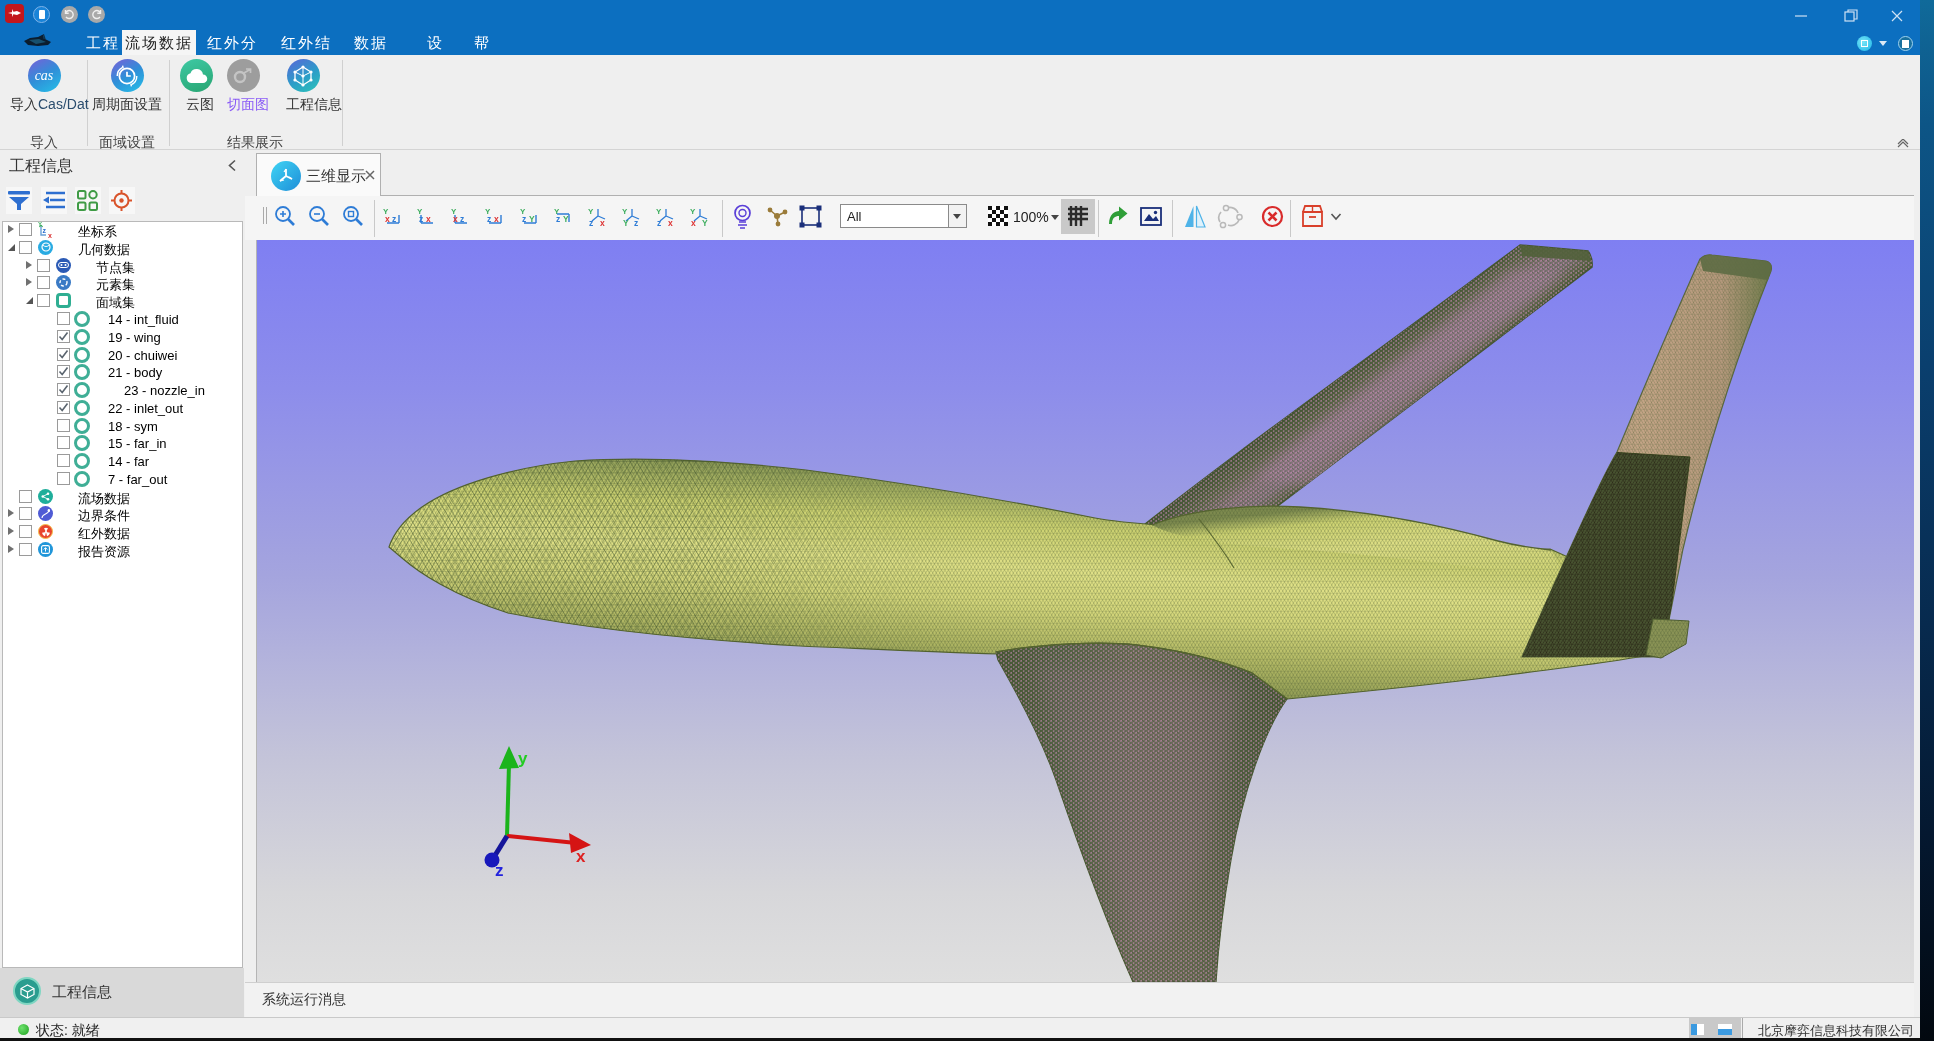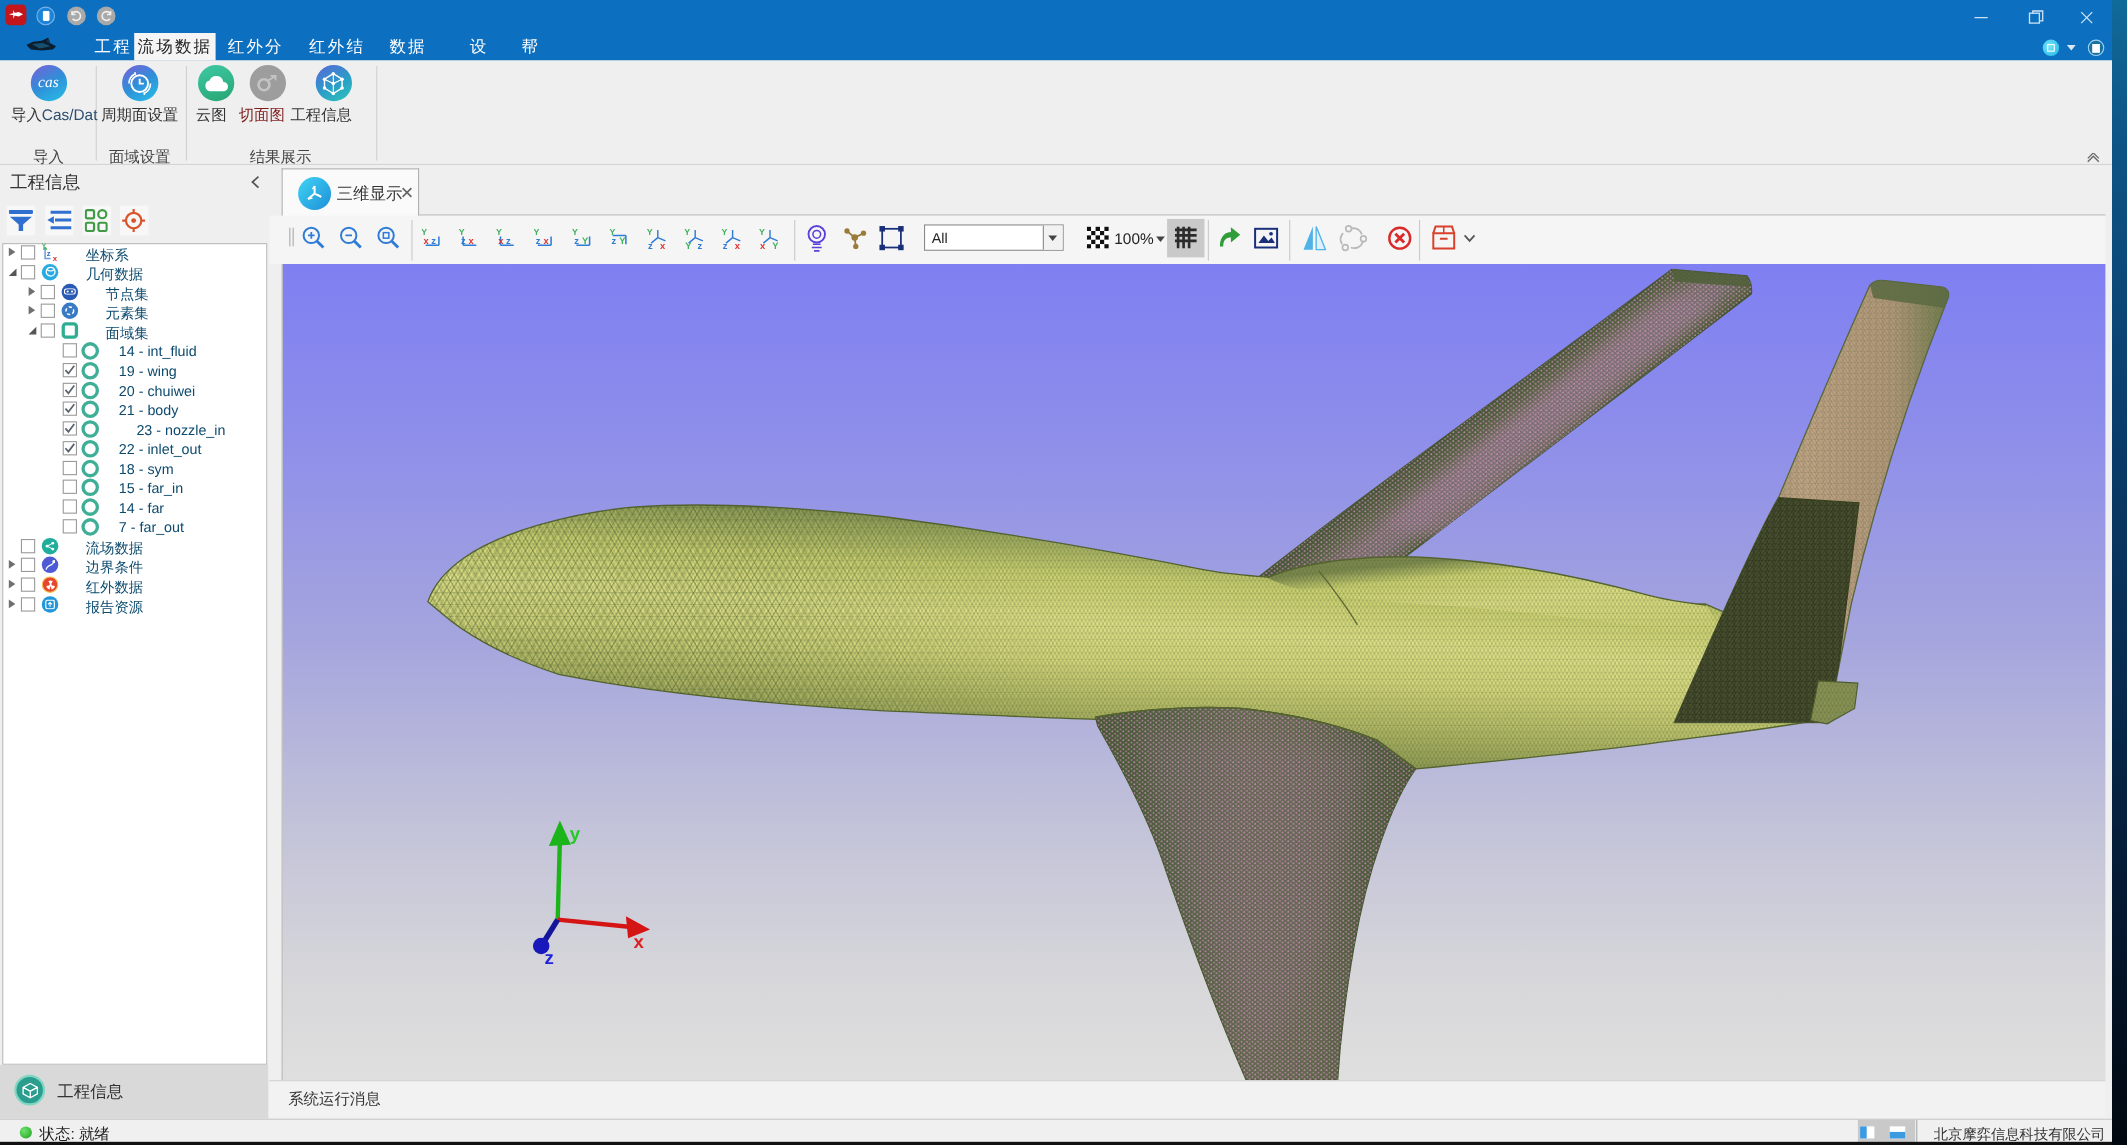--- a/index.html
+++ b/index.html
@@ -3,29 +3,29 @@
 *{margin:0;padding:0;box-sizing:border-box}
 html,body{width:1934px;height:1041px;overflow:hidden;font-family:"Liberation Sans",sans-serif;background:#fff}
 .abs{position:absolute}
 #app{position:absolute;left:0;top:0;width:1920px;height:1041px;background:#efefef}
 #titlebar{position:absolute;left:0;top:0;width:1920px;height:30px;background:#0c6fc0}
 #menubar{position:absolute;left:0;top:30px;width:1920px;height:25px;background:#0c6fc0}
 .mtab{position:absolute;top:0;height:25px;color:#fff;font-size:15px;line-height:25px;letter-spacing:2px}
 #mtab-sel{position:absolute;left:122px;top:0;width:74px;height:25px;background:#f5f5f5;color:#222;font-size:15px;line-height:25px;text-align:center;letter-spacing:2px}
 #ribbon{position:absolute;left:0;top:55px;width:1920px;height:95px;background:#efefef;border-bottom:1px solid #d4d4d4}
 .rsep{position:absolute;top:5px;height:86px;width:1px;background:#d0d0d0}
-.rbtn{position:absolute;top:4px;text-align:left;color:#333;font-size:14px}
+.rbtn{position:absolute;top:4px;text-align:right;color:#333;font-size:14px}
 .rico{width:33px;height:33px;border-radius:50%;margin:0 auto 4px auto;display:flex;align-items:center;justify-content:center}
 .rgl{position:absolute;top:79px;font-size:14px;color:#444;text-align:center}
 #leftpanel{position:absolute;left:0;top:151px;width:244px;height:864px;background:#efefef}
 #lp-head{position:absolute;left:9px;top:156px;font-size:16px;color:#333}
 .lpico{position:absolute;top:187px;width:26px;height:27px;background:#f7f7f7}
 #treebox{position:absolute;left:2px;top:221px;width:241px;height:747px;background:#fff;border:1px solid #b9b9b9;overflow:hidden}
 .tico{position:absolute;top:1px;width:15px;height:15px;border-radius:50%}
-.tlab{font-size:13px;color:#0c4a6e;white-space:nowrap}
+.tlab{font-size:13px;color:#000000;white-space:nowrap}
 #lp-foot{position:absolute;left:0;top:968px;width:244px;height:49px;background:#d9d9d9}
 #splitter{position:absolute;left:244px;top:151px;width:12px;height:864px;background:#efefef}
 #docarea{position:absolute;left:245px;top:151px;width:1669px;height:864px;background:#efefef}
 #dtab{position:absolute;left:256px;top:153px;width:125px;height:45px;background:#fafafa;border:1px solid #b0b0b0;border-bottom:none}
 #tabline{position:absolute;left:381px;top:195px;width:1533px;height:1px;background:#b0b0b0}
 #dtoolbar{position:absolute;left:245px;top:196px;width:1669px;height:44px;background:#f5f5f5}
 .tsep{position:absolute;top:4px;height:37px;width:1px;background:#c9c9c9}
 #viewport{position:absolute;left:256px;top:240px;width:1658px;height:742px;border-left:1px solid #b5b5b5;background:linear-gradient(#7f7ff2 0%,#8d8deb 20%,#a4a4de 45%,#c4c4d9 70%,#d7d7da 88%,#dfdfdf 100%)}
 #msgbar{position:absolute;left:245px;top:982px;width:1669px;height:35px;background:#f2f2f2;border-top:1px solid #cfcfcf}
 #statusbar{position:absolute;left:0;top:1017px;width:1920px;height:21px;background:#f0f0f0;border-top:1px solid #c9c9c9}
@@ -106,21 +106,21 @@
         </div>
       <div>云图</div>
     </div>
     <div class="rbtn" style="left:217px;width:52px">
       <div class="rico" style="background:#9d9d9d">
           <svg width="22" height="18" viewBox="0 0 22 18">
             <circle cx="8" cy="10" r="5" stroke="#c4c4c4" stroke-width="2.4" fill="none"></circle>
             <path d="M12 6 L18 2.5 M14 2 h4.5 v4" stroke="#c4c4c4" stroke-width="1.7" fill="none"></path>
           </svg>
         </div>
-      <div style="color:#7f1d1d">切面图</div>
+      <div style="color:#8b5cf6">切面图</div>
     </div>
     <div class="rbtn" style="left:264px;width:78px">
       <div class="rico" style="background:linear-gradient(150deg,#5a66d8 0%,#2a9ec8 55%,#2ec4b8 100%)">
           <svg width="24" height="24" viewBox="0 0 24 24">
             <path d="M12 3 L20 8 V16 L12 21 L4 16 V8 Z" stroke="#fff" stroke-width="1.3" fill="none"></path>
             <path d="M12 3 V12 M4 8 L12 12 L20 8 M12 12 L12 21" stroke="#fff" stroke-width="1" fill="none"></path>
             <circle cx="12" cy="3" r="1.6" fill="#fff"></circle>
             <circle cx="20" cy="8" r="1.6" fill="#fff"></circle>
             <circle cx="4" cy="8" r="1.6" fill="#fff"></circle>
             <circle cx="12" cy="12" r="1.6" fill="#fff"></circle>

